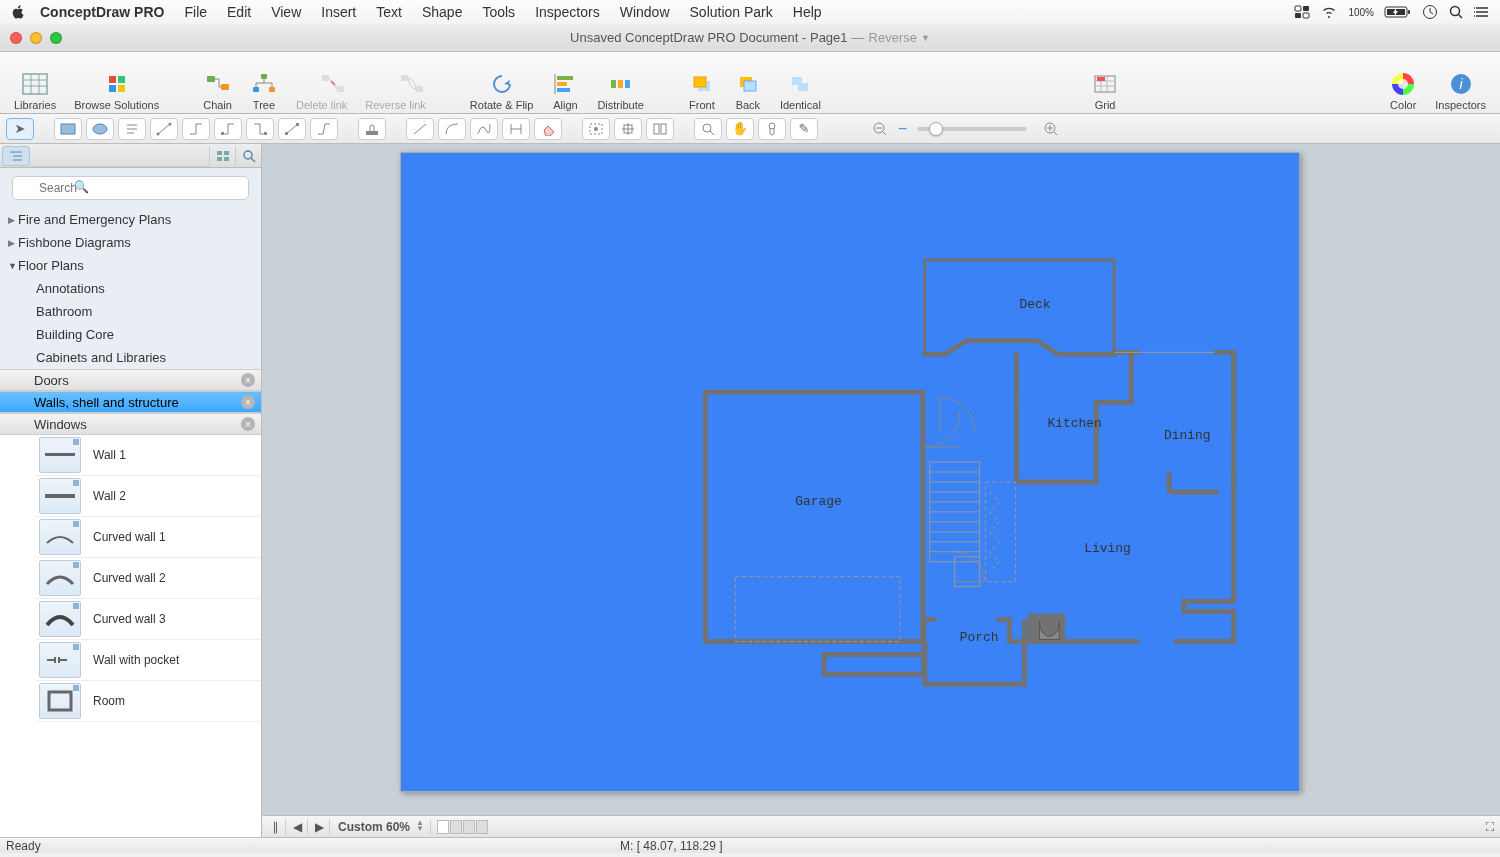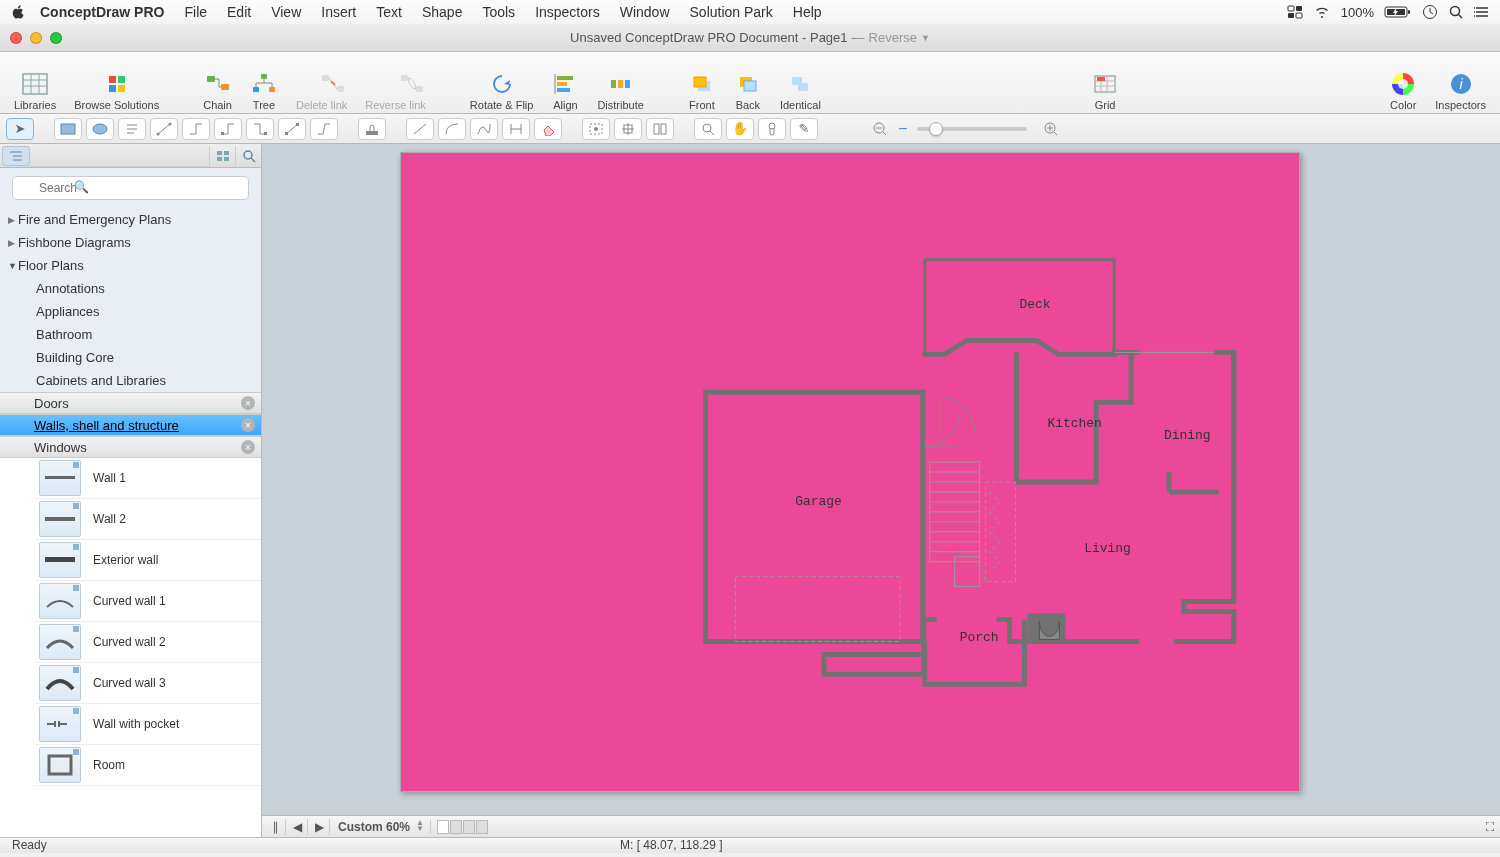--- a/index.html
+++ b/index.html
@@ -51,44 +51,44 @@
 .side-search { padding: 8px 12px; }
 .side-search input { width: 100%; height: 24px; border-radius: 5px; border: 1px solid #ccc; background: #fff; padding: 0 8px 0 26px; font-size: 12px; color: #888; }
 .side-search .wrap { position: relative; }
 .side-search .sicon { position: absolute; left: 62px; top: 4px; color: #aaa; font-size: 12px; }
 .catlist { flex: 0 0 auto; }
 .catitem { height: 23px; display: flex; align-items: center; padding-left: 8px; font-size: 13px; color: #333; cursor: default; }
 .catitem .tri { width: 10px; font-size: 9px; color: #777; }
 .catitem.expanded .tri { color: #555; }
 .subcatitem { height: 23px; display: flex; align-items: center; padding-left: 36px; font-size: 13px; color: #333; cursor: default; }
 .libheader { height: 22px; background: linear-gradient(#f3f3f3,#e0e0e0); border-top: 1px solid #ccc; border-bottom: 1px solid #ccc; display: flex; align-items: center; padding-left: 34px; font-size: 13px; color: #333; position: relative; }
-.libheader.sel { background: linear-gradient(#69c0ff,#3da8ff); color: #000; text-decoration: underline; }
+.libheader.sel { background: linear-gradient(#69c0ff,#3da8ff); color: #000; }
 .libheader .xicon { position: absolute; right: 6px; width: 14px; height: 14px; border-radius: 50%; background: #b5b5b5; color: #fff; font-size: 10px; display: flex; align-items: center; justify-content: center; }
 .liblist { flex: 1; overflow-y: auto; background: #fff; padding-left: 35px; }
 .libitem { height: 41px; display: flex; align-items: center; border-bottom: 1px solid #eee; cursor: default; }
 .libitem .thumb { width: 42px; height: 36px; margin: 0 12px 0 4px; border: 1px solid #bcd; background: linear-gradient(#eef5fb,#dce9f5); border-radius: 2px; display:flex;align-items:center;justify-content:center; position: relative; }
 .libitem .thumb .corner { position: absolute; right: 1px; top: 1px; width: 6px; height: 6px; background: #8fb3d4; }
 .libitem .lbl { font-size: 12px; color: #333; }
 
 
 .canvas-area { flex: 1; background: #c8d1d7; position: relative; }
-.page { position: absolute; left: 138px; top: 8px; width: 900px; height: 640px; background: #ec4899; box-shadow: 2px 2px 6px rgba(0,0,0,0.3); border:1px solid #aaa; }
+.page { position: absolute; left: 138px; top: 8px; width: 900px; height: 640px; background: #3b82f6; box-shadow: 2px 2px 6px rgba(0,0,0,0.3); border:1px solid #aaa; }
 .page svg { width: 100%; height: 100%; }
 .roomlabel { font-family: "Courier New", monospace; font-size: 13px; fill: #333; }
 
 
 .pagebar { position: absolute; bottom: 0; left: 0; right: 0; height: 22px; background: linear-gradient(#f6f6f6,#e4e4e4); border-top: 1px solid #bbb; display: flex; align-items: center; font-size: 12px; color: #555; padding-left: 4px; gap: 2px; }
 .pagebar .pbtn { width: 20px; height: 16px; display: flex; align-items: center; justify-content: center; border-right: 1px solid #ccc; }
 .pagebar .zoomsel { padding: 0 6px; border-right: 1px solid #ccc; display:flex; align-items:flex-start; gap:6px;font-weight:bold; }
 .pagebar .stepper { font-size: 8px; line-height: 6px; color: #888; }
 .pagebar .pagethumbs { display: flex; gap: 1px; padding-left: 4px; }
 .pagebar .pt { width: 12px; height: 14px; background: #ddd; border: 1px solid #bbb; }
 
 
-.statusbar { height: 16px; background: linear-gradient(#f6f6f6,#e6e6e6); border-top: 1px solid #bbb; display: flex; align-items: flex-start; font-size: 12px; color: #444; padding: 0 12px; }
+.statusbar { height: 16px; background: linear-gradient(#f6f6f6,#e6e6e6); border-top: 1px solid #bbb; display: flex; align-items: center; font-size: 12px; color: #444; padding: 0 6px; }
 .statusbar .sspacer { flex: 1; }
 </style>
 </head>
 <body>
 
 <div class="menubar">
   <span class="apple">
     <svg viewBox="0 0 16 16">
         <path fill="#333" d="M11.5 8.5c0-1.6 1.3-2.4 1.4-2.5-.8-1.1-2-1.3-2.4-1.3-1 0-1.9.6-2.4.6s-1.3-.6-2.1-.6c-1.1 0-2.1.7-2.7 1.7-1.2 2-.3 4.9.8 6.5.6.8 1.2 1.7 2.1 1.6.8 0 1.2-.5 2.2-.5s1.3.5 2.2.5c.9 0 1.5-.8 2-1.6.6-.9.9-1.8.9-1.9-.1 0-2-1-2-2.5zM9.9 3.5c.5-.6.8-1.4.7-2.2-.7 0-1.5.5-2 1-.4.5-.8 1.3-.7 2.1.8 0 1.5-.4 2-.9z"></path>
       </svg>
@@ -112,21 +112,21 @@
         <rect x="9" y="1" width="6" height="5" rx="1" fill="#333"></rect>
         <rect x="1" y="8" width="6" height="5" rx="1" fill="#333"></rect>
         <rect x="9" y="8" width="6" height="5" rx="1" fill="none" stroke="#333"></rect>
       </svg>
   </span>
   <span class="sys">
     <svg width="18" height="14">
         <path d="M9 11a1 1 0 100 2 1 1 0 000-2zm-3-3a5 5 0 016 0l-1 1a3.5 3.5 0 00-4 0zM3 5a9 9 0 0112 0l-1 1a7.5 7.5 0 00-10 0z" fill="#333"></path>
       </svg>
   </span>
-  <span class="sys" style="font-size:13px;">100%</span>
+  <span class="sys" style="font-size:10px;">100%</span>
   <span class="sys">
     <svg width="28" height="14">
         <rect x="1" y="2" width="22" height="10" rx="2" fill="none" stroke="#333"></rect>
         <rect x="3" y="4" width="18" height="6" fill="#333"></rect>
         <rect x="24" y="5" width="2" height="4" rx="1" fill="#333"></rect>
         <path d="M12 3l-3 5h2l-1 4 4-6h-2z" fill="#fff"></path>
       </svg>
   </span>
   <span class="sys">
     <svg width="16" height="16">
@@ -536,21 +536,20 @@
         </div>
       <div class="catitem">
           <span class="tri">▶</span>
           <span>Fishbone Diagrams</span>
         </div>
       <div class="catitem expanded">
           <span class="tri">▼</span>
           <span>Floor Plans</span>
         </div>
       <div class="subcatitem">Annotations</div>
-      <div class="subcatitem">Appliances</div>
       <div class="subcatitem">Bathroom</div>
       <div class="subcatitem">Building Core</div>
       <div class="subcatitem">Cabinets and Libraries</div>
     </div>
     <div class="libheader">
         <span>Doors</span>
         <span class="xicon">×</span>
       </div>
     <div class="libheader sel">
         <span>Walls, shell and structure</span>
@@ -571,29 +570,20 @@
           <span class="lbl">Wall 1</span>
         </div>
       <div class="libitem">
           <div class="thumb">
             <div class="corner"></div>
             <svg width="30" height="6">
               <rect width="30" height="4" y="1" fill="#666"></rect>
             </svg>
           </div>
           <span class="lbl">Wall 2</span>
-        </div>
-      <div class="libitem">
-          <div class="thumb">
-            <div class="corner"></div>
-            <svg width="30" height="8">
-              <rect width="30" height="5" y="1" fill="#444"></rect>
-            </svg>
-          </div>
-          <span class="lbl">Exterior wall</span>
         </div>
       <div class="libitem">
           <div class="thumb">
             <div class="corner"></div>
             <svg width="30" height="16">
               <path d="M2 14Q15 2 28 14" stroke="#666" stroke-width="2" fill="none"></path>
             </svg>
           </div>
           <span class="lbl">Curved wall 1</span>
         </div>

